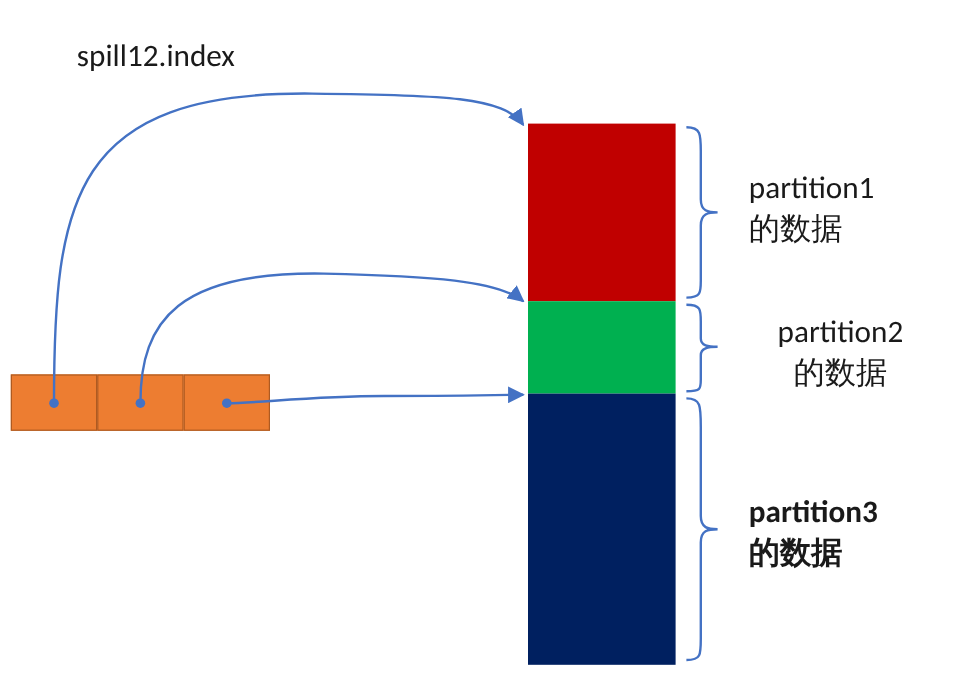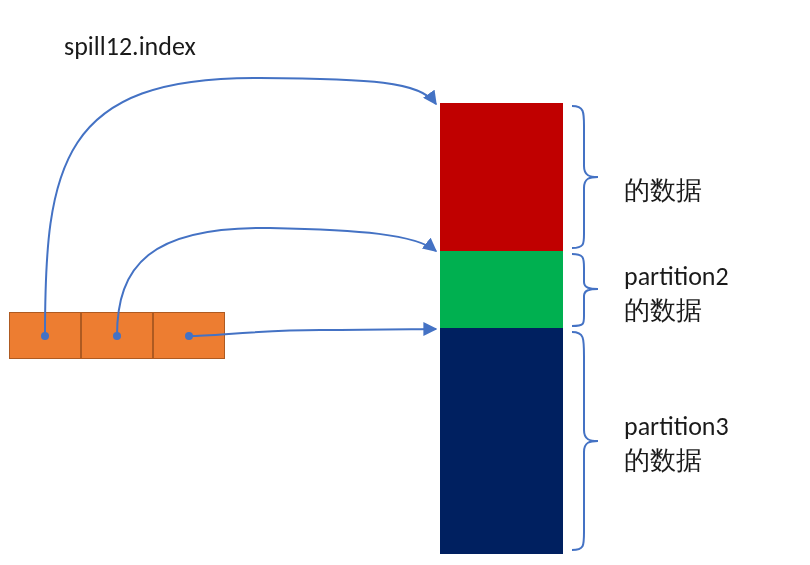--- a/index.html
+++ b/index.html
@@ -55,28 +55,28 @@
 
   <div class="index-box" style="left:9px;  top:296px;"></div>
   <div class="index-box" style="left:81px; top:296px;"></div>
   <div class="index-box" style="left:153px;top:296px;"></div>
 
   <div class="partition-block" style="top:87px;  height:148px; background:#C00000;"></div>
   <div class="partition-block" style="top:235px; height:77px;  background:#00B050;"></div>
   <div class="partition-block" style="top:312px; height:226px; background:#002060;"></div>
 
   <div class="label" style="left:624px; top:124px;">
-    <br>
+    <span>partition1</span><br>
     <span>的数据</span>
   </div>
-  <div class="label" style="left:624px; top:244px;">
+  <div class="label" style="left:648px; top:244px;text-align:center;">
     <span>partition2</span><br>
     <span>的数据</span>
   </div>
-  <div class="label" style="left:624px; top:394px;">
+  <div class="label" style="left:624px; top:394px;font-weight:bold;">
     <span>partition3</span><br>
     <span>的数据</span>
   </div>
 
   <svg class="overlay" viewBox="0 0 810 565">
     <defs>
       <marker id="arrowHead" viewBox="0 0 10 10" refX="9" refY="5" markerWidth="7" markerHeight="7" orient="auto-start-reverse">
         <path d="M 0 0 L 10 5 L 0 10 z" fill="#4472C4"></path>
       </marker>
     </defs>

